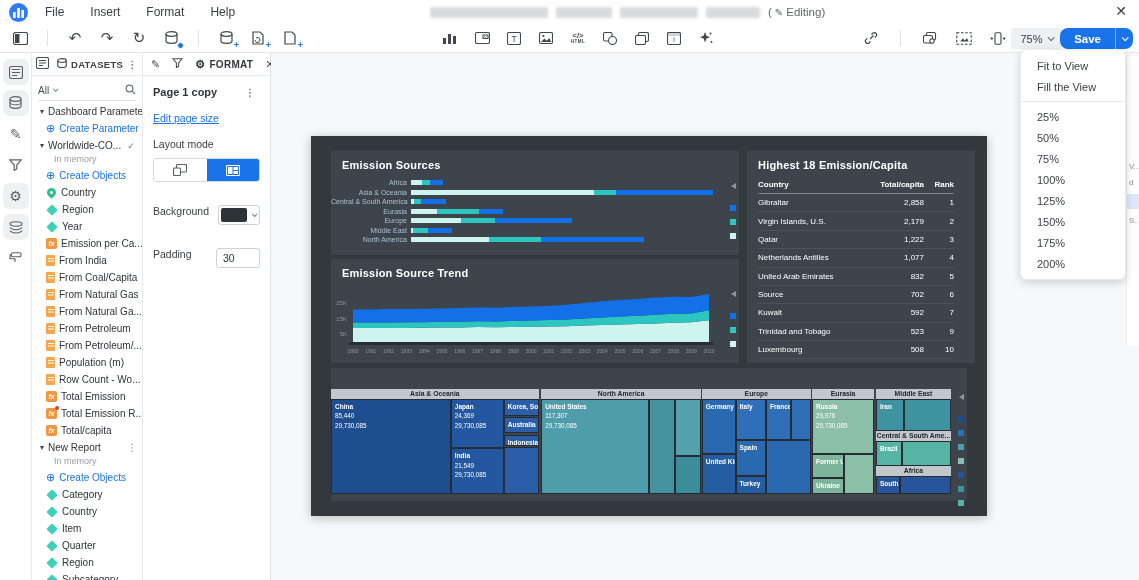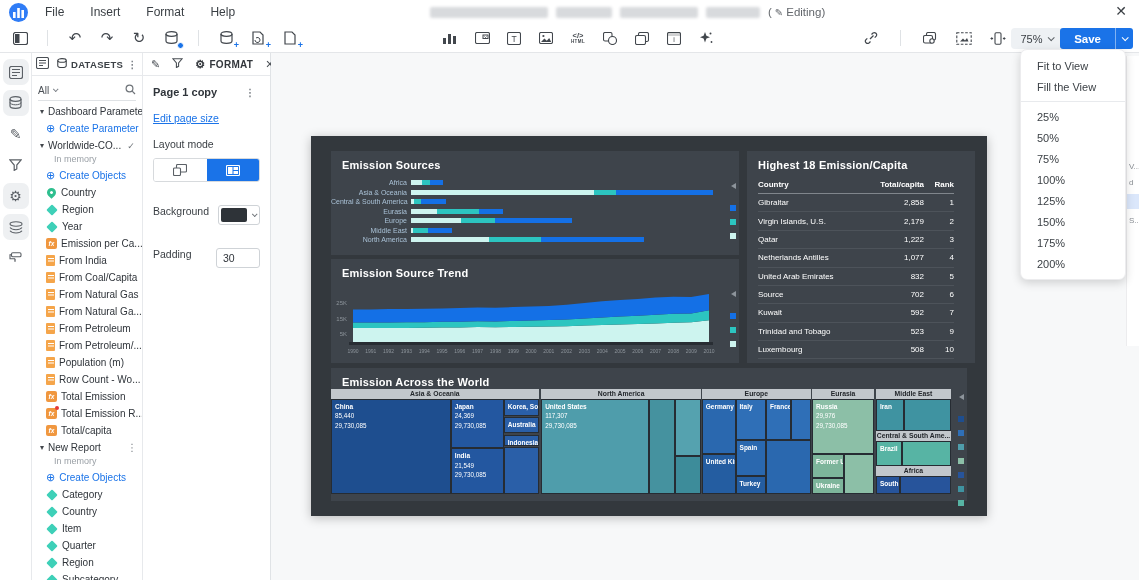--- a/index.html
+++ b/index.html
@@ -19,21 +19,21 @@
 
   
   #toolbar { position:absolute; left:0; top:24px; width:1139px; height:29px; background:#fff; border-bottom:1px solid #e4e6e9; display:flex; align-items:center; }
   .tb-ic { width:24px; height:22px; display:flex; align-items:center; justify-content:center; color:#42474d; font-size:15px; cursor:pointer; position:relative; flex:none; }
   .tb-sep { width:1px; height:16px; background:#dfe2e5; margin:0 7px; flex:none; }
   .badge-plus { position:absolute; right:-1px; bottom:0px; font-size:9px; font-weight:bold; color:#1a73e8; background:#fff; line-height:8px; border-radius:50%; }
   .badge-dot  { position:absolute; right:-1px; bottom:0px; width:7px; height:7px; border-radius:50%; background:#1a73e8; border:1px solid #fff; }
   #tb-center { position:absolute; left:438px; display:flex; gap:8px; align-items:center; }
   #tb-right { position:absolute; right:129px; display:flex; gap:10px; align-items:center; }
   #zoom-btn { position:absolute; right:77px; top:4px; height:21px; width:51px; background:#eef1f4; border-radius:4px; display:flex; align-items:center; justify-content:center; gap:5px; font-size:11px; color:#3c4146; cursor:pointer; }
-  #save-btn { position:absolute; right:6px; top:4px; height:21px; display:flex; border-radius:3px; overflow:hidden; cursor:pointer;justify-content:space-between; }
+  #save-btn { position:absolute; right:6px; top:4px; height:21px; display:flex; border-radius:8px; overflow:hidden; cursor:pointer;justify-content:space-between; }
   #save-main { background:#1a73e8; color:#fff; font-size:11.5px; font-weight:bold; padding:0 14px; display:flex; align-items:center; }
   #save-chev { background:#1a73e8; border-left:1px solid rgba(255,255,255,.45); width:18px; display:flex; align-items:center; justify-content:center; }
   .chev { width:5px; height:5px; border-right:1.4px solid currentColor; border-bottom:1.4px solid currentColor; transform:rotate(45deg) translateY(-1px); display:inline-block; }
   .chev-w { color:#fff; }
 
   
   #main { position:absolute; left:0; top:53px; width:1139px; height:527px; }
   #rail { position:absolute; left:0; top:0; width:32px; height:100%; background:#fff; border-right:1px solid #e7e9ec; display:flex; flex-direction:column; align-items:center; padding-top:6px; gap:5px; }
   .rail-ic { width:26px; height:26px; border-radius:7px; display:flex; align-items:center; justify-content:center; color:#5b6066; font-size:14px; cursor:pointer; }
   .rail-bg { background:#eef0f2; }
@@ -702,21 +702,20 @@
               <tr>
                 <td>Luxembourg</td>
                 <td>508</td>
                 <td>10</td>
               </tr>
             </tbody>
         </table>
       </div>
 
       <div class="panel" id="p-tree">
-        <div class="panel-title">Emission Across the World</div>
         <div id="tree-body">
             <div class="tm-group" style="left: 0%; top: 0%; width: 33.5%; height: 100%;">
               <div class="tm-head">Asia &amp; Oceania</div>
               <div class="tm-cells">
                 <div class="tm-cell" style="left: 0%; top: 0%; width: 57.7%; height: 100%; background: rgb(30, 78, 143);"><b>China</b><br>85,440<br>29,730,085</div>
                 <div class="tm-cell" style="left: 57.7%; top: 0%; width: 25.5%; height: 52%; background: rgb(35, 87, 160);"><b>Japan</b><br>24,369<br>29,730,085</div>
                 <div class="tm-cell" style="left: 57.7%; top: 52%; width: 25.5%; height: 48%; background: rgb(35, 87, 160);"><b>India</b><br>21,549<br>29,730,085</div>
                 <div class="tm-cell" style="left: 83.2%; top: 0%; width: 16.8%; height: 18%; background: rgb(42, 95, 168);"><b>Korea, South</b></div>
                 <div class="tm-cell" style="left: 83.2%; top: 19%; width: 16.8%; height: 17%; background: rgb(42, 95, 168);"><b>Australia</b></div>
                 <div class="tm-cell" style="left: 83.2%; top: 38%; width: 16.8%; height: 12%; background: rgb(42, 95, 168);"><b>Indonesia</b></div>

